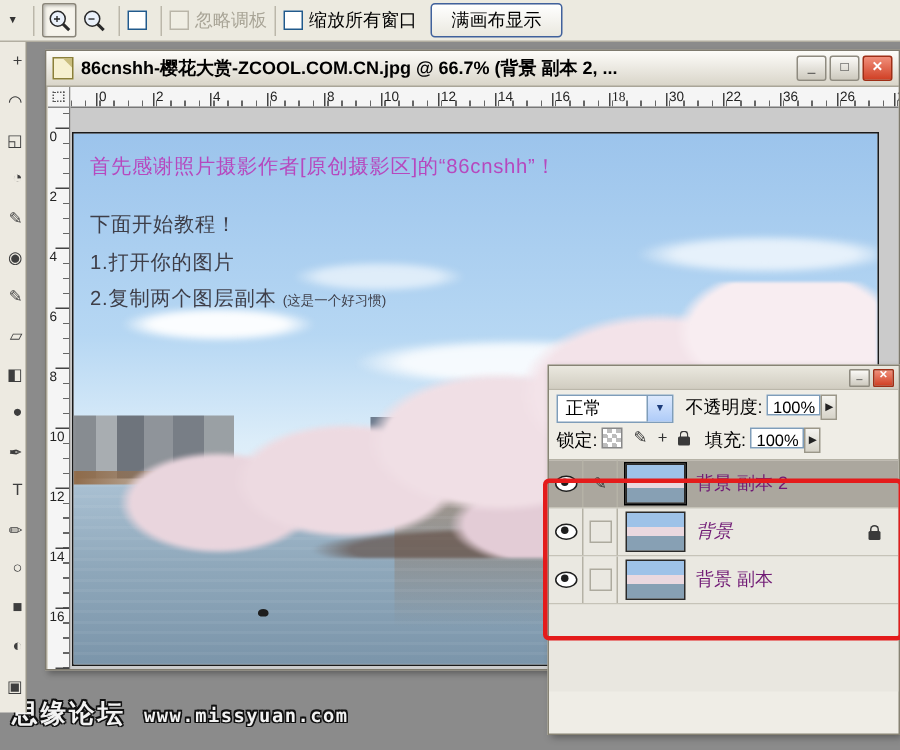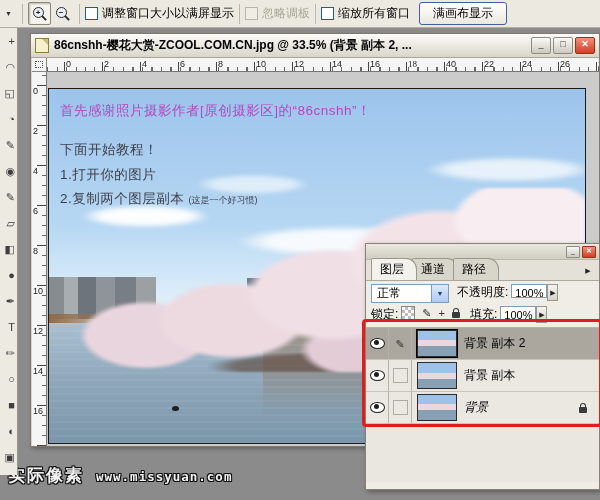--- a/index.html
+++ b/index.html
@@ -148,21 +148,21 @@
   .layer-row.selected{background:#ABA79E}
   .cell{height:100%;display:flex;align-items:center;justify-content:center;border-right:1px solid #B5B2A6;box-sizing:border-box}
   .cell-eye{width:23px}
   .cell-mode{width:23px}
   .eye{width:13px;height:9px;border:1px solid #1E1E1E;border-radius:50%;background:#fff;position:relative}
   .eye::after{content:"";position:absolute;left:3px;top:1px;width:5px;height:5px;border-radius:50%;background:#1E1E1E}
   .slot{width:13px;height:13px;border:1px solid #ADAA9E}
   .thumb{width:38px;height:25px;margin:0 7px 0 5px;border:1px solid #2A2A2A;flex:0 0 38px;
     background:linear-gradient(180deg,#9EC2E8 0 38%,#EAD8DF 38% 62%,#87A0B4 62% 100%)}
   .thumb.active{outline:1px solid #000}
-  .layer-name{font-size:12px;color:#000000;flex:1;white-space:nowrap;overflow:hidden}
+  .layer-name{font-size:12px;color:#701a75;flex:1;white-space:nowrap;overflow:hidden}
   .layer-name.italic{font-style:italic}
   .row-lock{margin-right:12px}
   .palette-rest{flex:1;background:#E9E7E0}
 
   .red-annotation{position:absolute;left:362px;top:319px;width:234px;height:102px;
     border:3px solid #E41B1B;border-radius:4px;z-index:30;pointer-events:none}
 
   
   .watermark{position:absolute;left:8px;top:464px;display:flex;align-items:baseline;gap:12px;z-index:4}
   .outlined{color:#F2F2F2;text-shadow:1px 0 0 #111,-1px 0 0 #111,0 1px 0 #111,0 -1px 0 #111,
@@ -184,21 +184,20 @@
   </span>
   <span class="zoom-btn">
     <span class="mag">
       <span class="lens">−</span>
         <span class="handle"></span>
     </span>
   </span>
   <span class="sep"></span>
   <span class="cb-group">
     <span class="cb"></span>
-    <span class="cb-label">调整窗口大小以满屏显示</span>
   </span>
   <span class="sep"></span>
   <span class="cb-group">
     <span class="cb disabled"></span>
     <span class="cb-label disabled">忽略调板</span>
   </span>
   <span class="sep"></span>
   <span class="cb-group">
     <span class="cb"></span>
     <span class="cb-label">缩放所有窗口</span>
@@ -222,21 +221,21 @@
     <div class="tool">✏</div>
     <div class="tool">○</div>
     <div class="tool">■</div>
     <div class="tool">◐</div>
     <div class="tool">▣</div>
   </div>
 
 <div class="doc-window">
   <div class="doc-titlebar">
     <span class="doc-icon"></span>
-    <span class="doc-title">86cnshh-樱花大赏-ZCOOL.COM.CN.jpg @ 33.5% (背景 副本 2, ...</span>
+    <span class="doc-title">86cnshh-樱花大赏-ZCOOL.COM.CN.jpg @ 66.7% (背景 副本 2, ...</span>
     <span class="win-btns">
       <span class="win-btn">_</span>
       <span class="win-btn">□</span>
       <span class="win-btn close">✕</span>
     </span>
   </div>
   <div class="ruler-corner"></div>
   <div class="ruler-h">
       <div class="minor"></div>
       <span class="htick" style="left: 17px;"></span>
@@ -253,25 +252,25 @@
       <span class="rlabel" style="left: 209px; top: 1px;">10</span>
       <span class="htick" style="left: 245px;"></span>
       <span class="rlabel" style="left: 247px; top: 1px;">12</span>
       <span class="htick" style="left: 283px;"></span>
       <span class="rlabel" style="left: 285px; top: 1px;">14</span>
       <span class="htick" style="left: 321px;"></span>
       <span class="rlabel" style="left: 323px; top: 1px;">16</span>
       <span class="htick" style="left: 359px;"></span>
       <span class="rlabel" style="left: 361px; top: 1px; font-family: Liberation Serif, serif;">18</span>
       <span class="htick" style="left: 397px;"></span>
-      <span class="rlabel" style="left: 399px; top: 1px;">40</span>
+      <span class="rlabel" style="left: 399px; top: 1px;">30</span>
       <span class="htick" style="left: 435px;"></span>
       <span class="rlabel" style="left: 437px; top: 1px;">22</span>
       <span class="htick" style="left: 473px;"></span>
-      <span class="rlabel" style="left: 475px; top: 1px;">24</span>
+      <span class="rlabel" style="left: 475px; top: 1px;">36</span>
       <span class="htick" style="left: 511px;"></span>
       <span class="rlabel" style="left: 513px; top: 1px;">26</span>
       <span class="htick" style="left: 549px;"></span>
       <span class="rlabel" style="left: 551px; top: 1px;">28</span>
     </div>
   <div class="ruler-v">
       <div class="minor"></div>
       <span class="vtick" style="top: 13px;"></span>
       <span class="rlabel" style="left: 1px; top: 14px;">0</span>
       <span class="vtick" style="top: 53px;"></span>
@@ -315,26 +314,20 @@
       </div>
     </div>
   </div>
 </div>
 
 <div class="palette">
   <div class="palette-titlebar">
     <span class="mini-btn">_</span>
     <span class="mini-btn close">✕</span>
   </div>
-  <div class="tabs">
-    <span class="tab active">图层</span>
-    <span class="tab">通道</span>
-    <span class="tab">路径</span>
-    <span class="tab-menu-btn">▶</span>
-  </div>
   <div class="blend-row">
     <span class="select">
       <span>正常</span>
       <span class="chev">▼</span>
     </span>
     <span class="plabel">不透明度:</span>
     <span class="num-field">100%</span>
     <span class="mini-arrow">▶</span>
   </div>
   <div class="lock-row">
@@ -361,35 +354,35 @@
       <span class="layer-name">背景 副本 2</span>
     </div>
     <div class="layer-row">
       <span class="cell cell-eye">
           <span class="eye"></span>
         </span>
       <span class="cell cell-mode">
           <span class="slot"></span>
         </span>
       <span class="thumb"></span>
-      <span class="layer-name">背景 副本</span>
+      <span class="layer-name italic">背景</span>
+      <span class="padlock row-lock"></span>
     </div>
     <div class="layer-row">
       <span class="cell cell-eye">
           <span class="eye"></span>
         </span>
       <span class="cell cell-mode">
           <span class="slot"></span>
         </span>
       <span class="thumb"></span>
-      <span class="layer-name italic">背景</span>
-      <span class="padlock row-lock"></span>
+      <span class="layer-name">背景 副本</span>
     </div>
   </div>
   <div class="palette-rest" style="height:58px"></div>
 </div>
 
 <div class="red-annotation"></div>
 
 <div class="watermark">
-  <span class="wm-site outlined">实际像素</span>
+  <span class="wm-site outlined">思缘论坛</span>
   <span class="wm-url outlined">www.missyuan.com</span>
 </div>
 
 </body></html>

